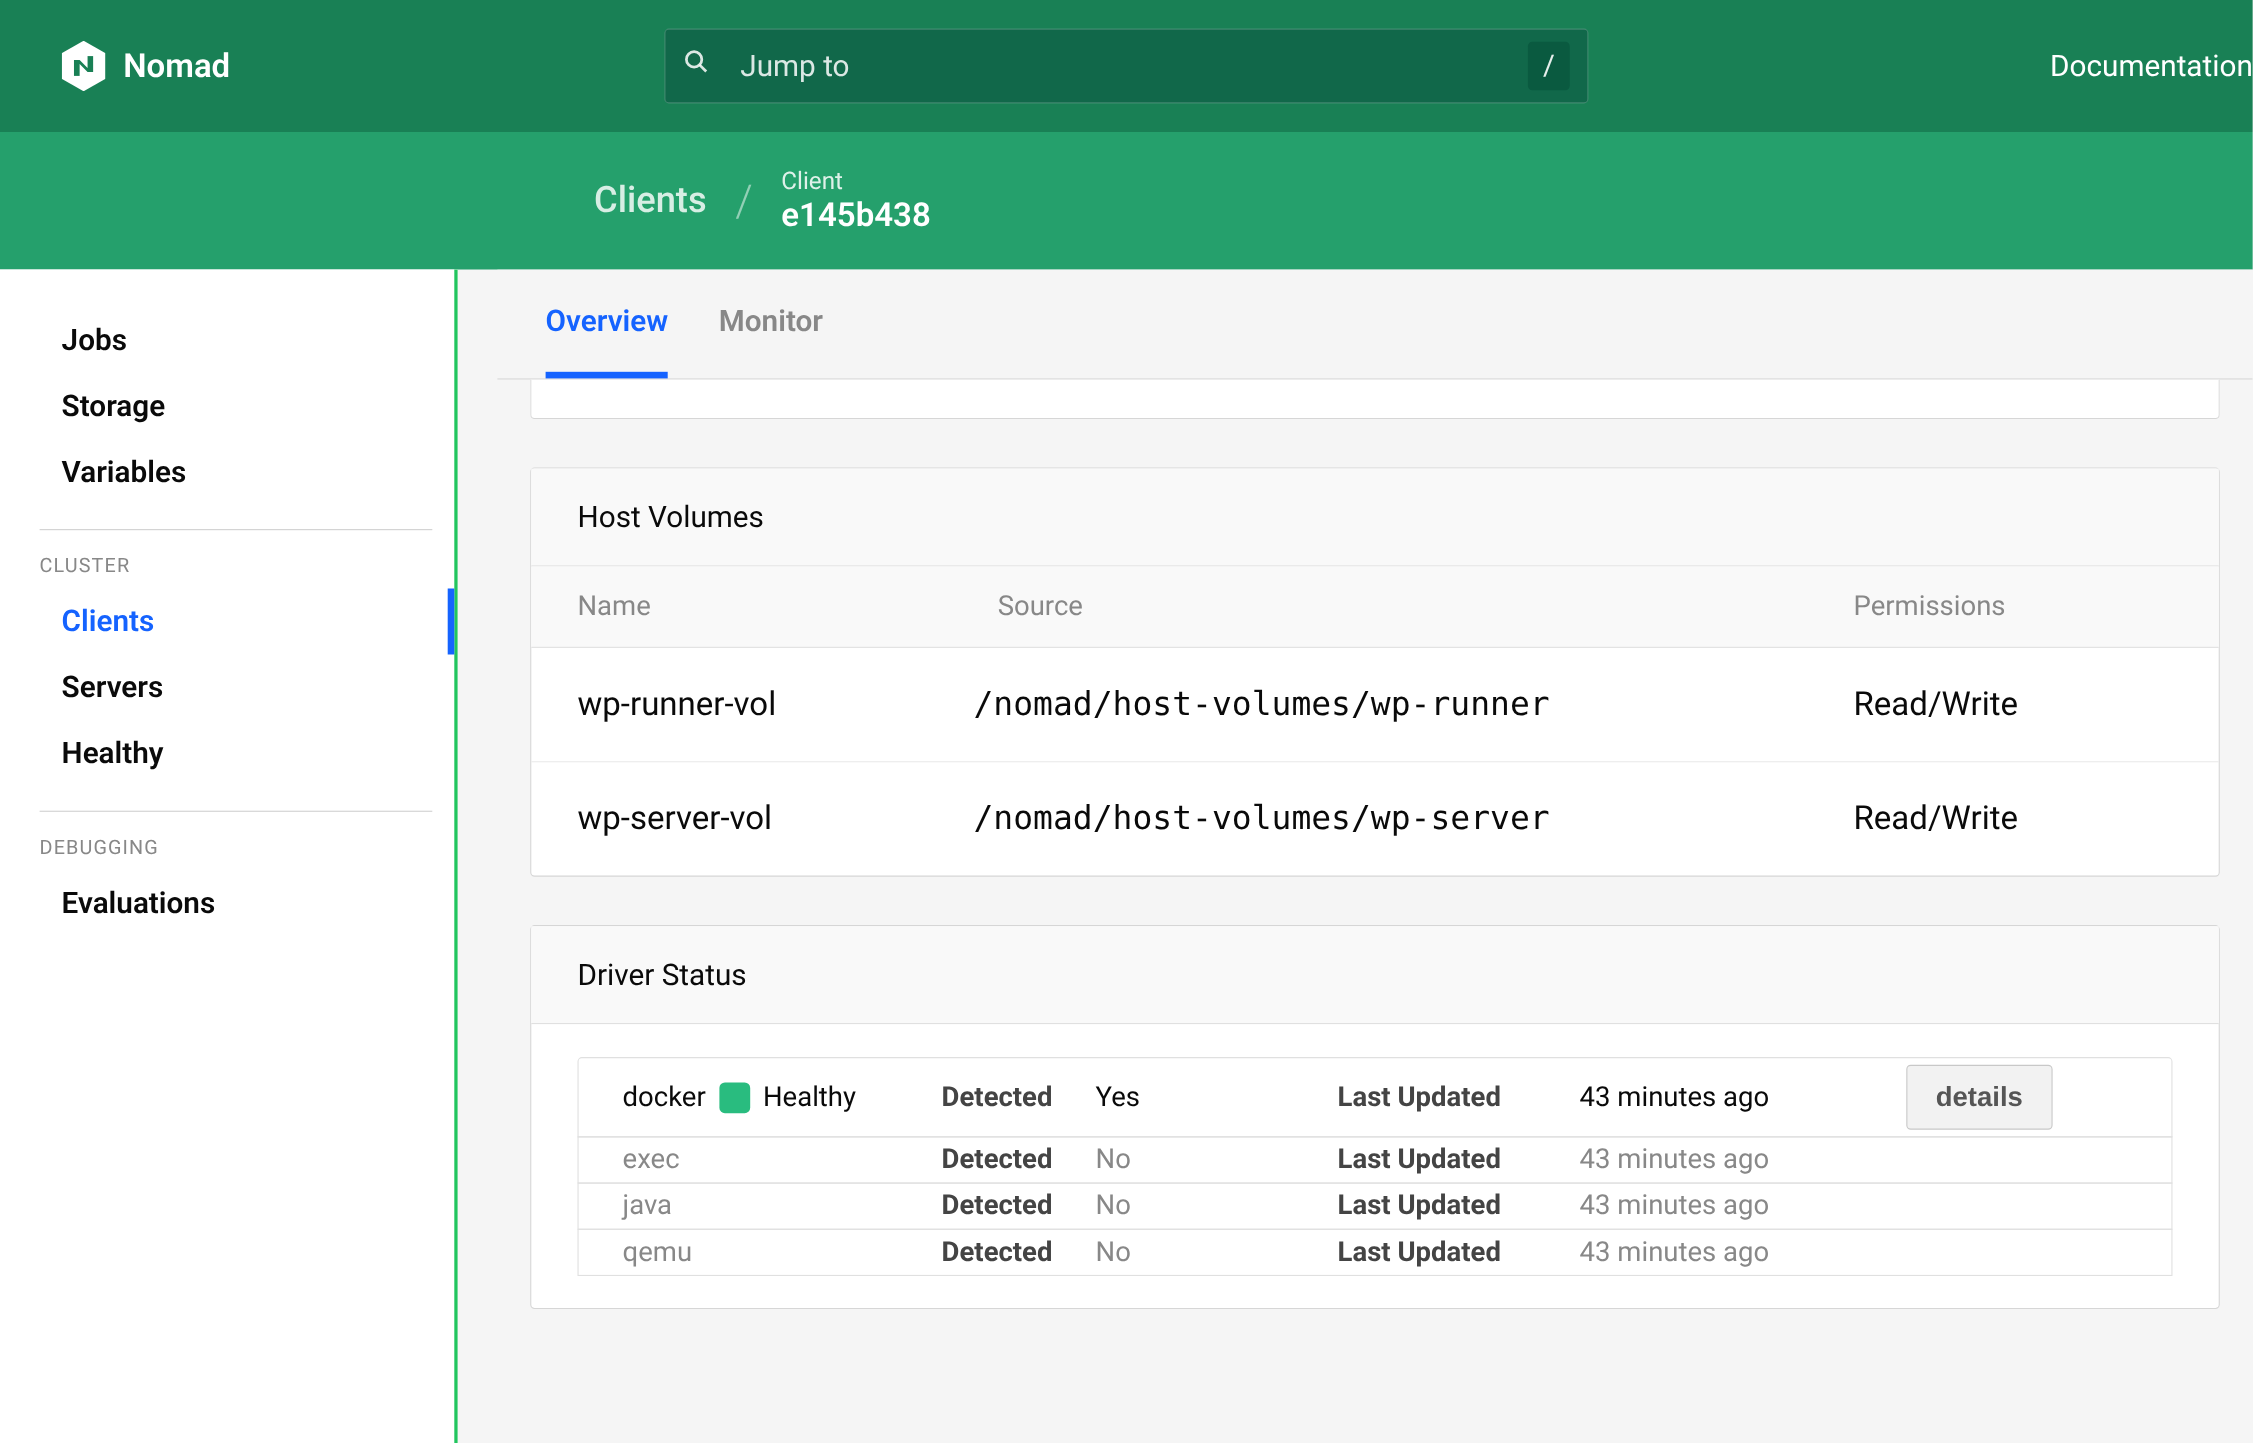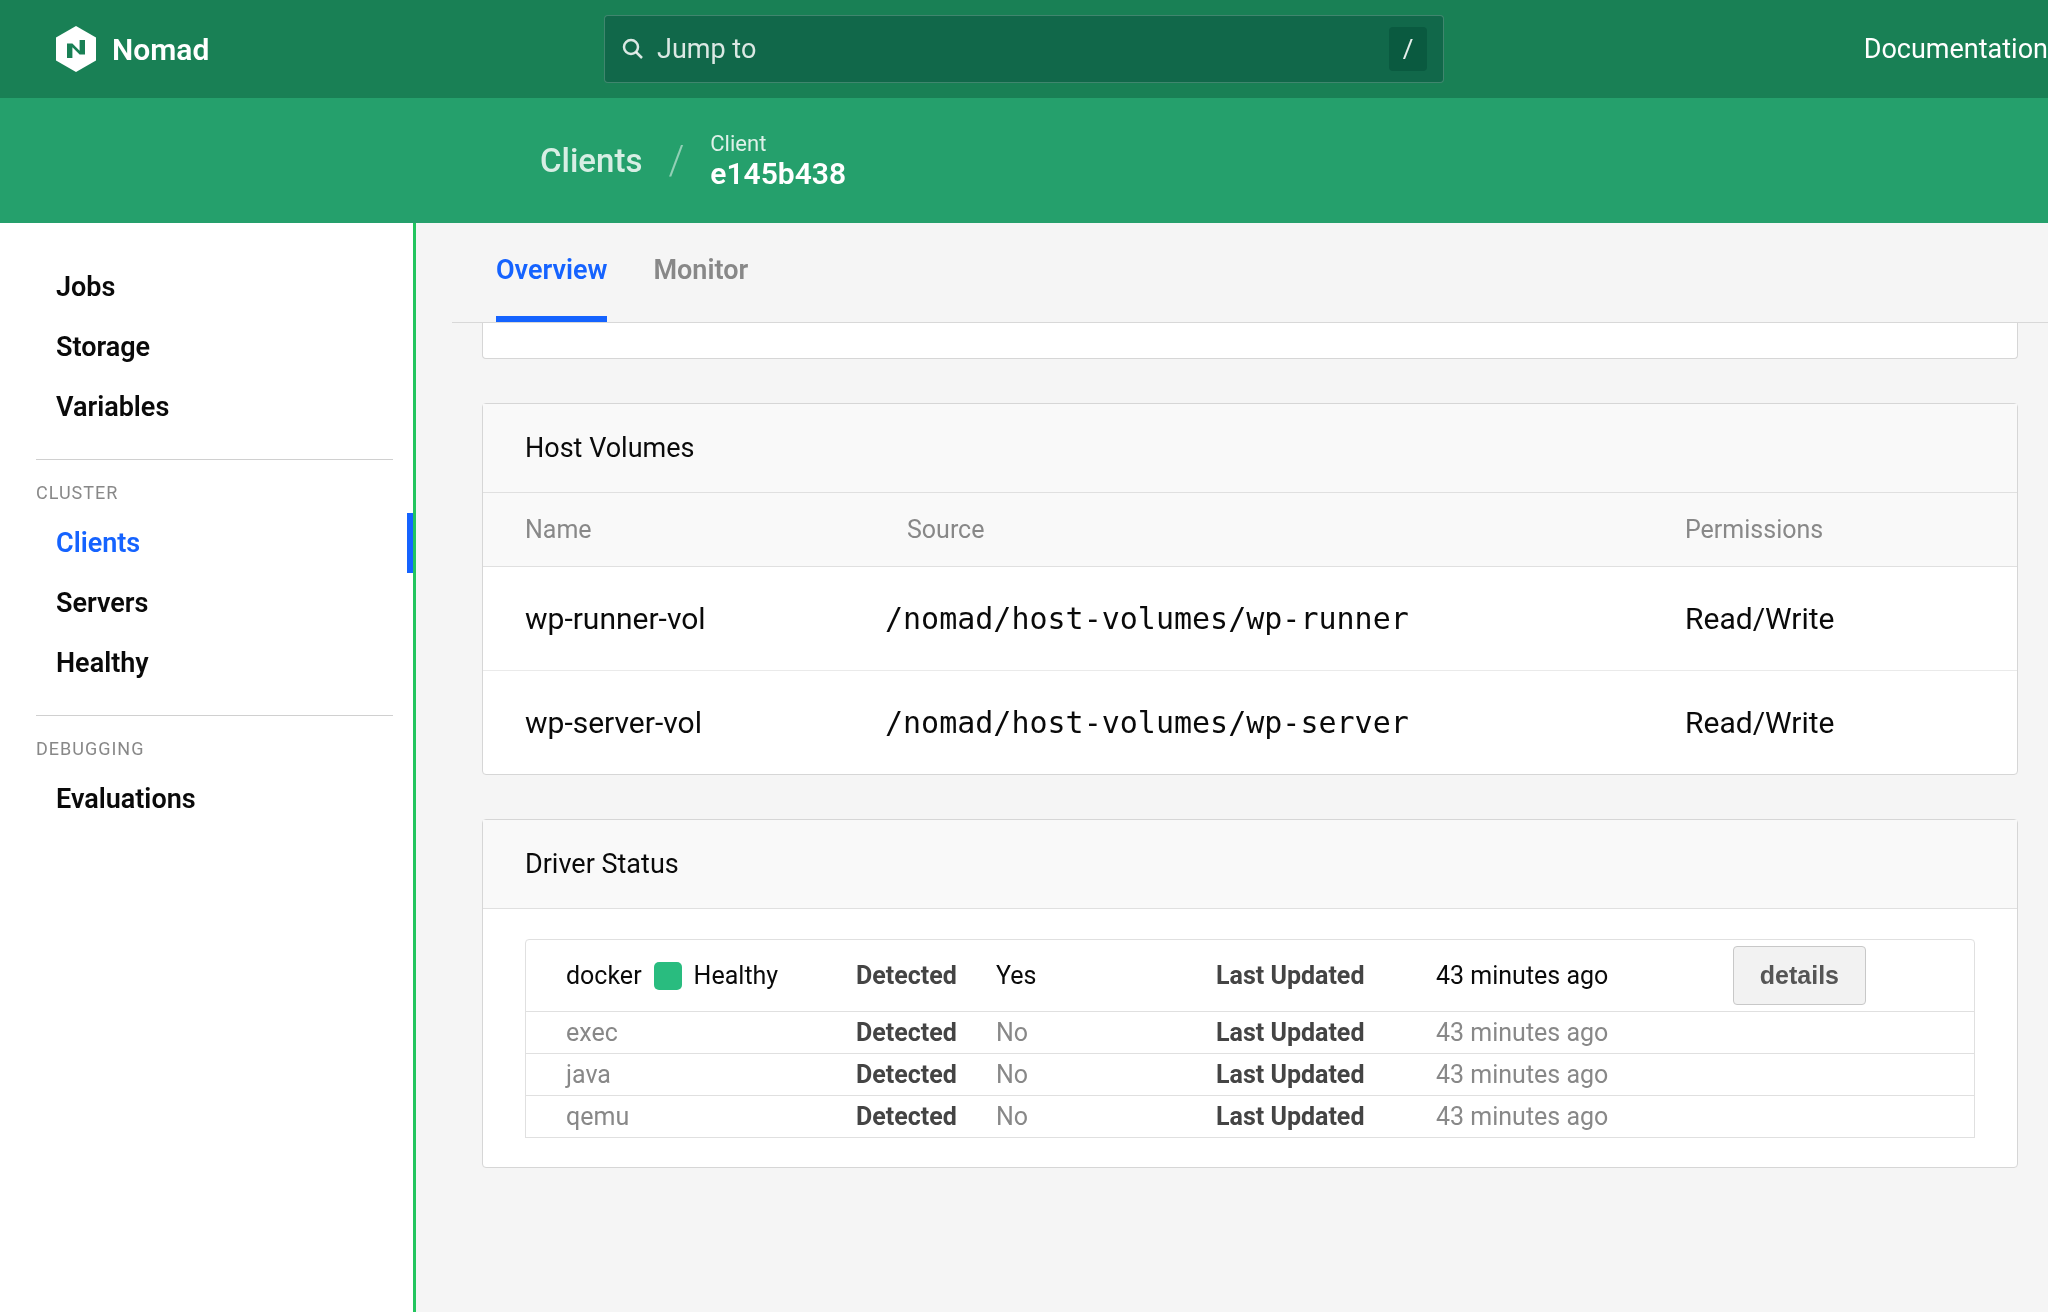--- a/index.html
+++ b/index.html
@@ -7,21 +7,21 @@
   font-family: -apple-system, BlinkMacSystemFont, "Segoe UI", Roboto, sans-serif;
   background: #f5f5f5;
   color: #0a0a0a;
   width: 2048px;
   height: 1312px;
   overflow: hidden;
 }
 
 .topbar {
   background: #198055;
-  height: 98px;
+  height: 120px;
   display: flex;
   align-items: center;
   padding: 0 56px;
   position: relative;
 }
 .logo-wrap {
   display: flex;
   align-items: center;
   gap: 16px;
 }
@@ -54,22 +54,21 @@
   background: #11684a;
   border: 1px solid rgba(255,255,255,0.2);
   border-radius: 4px;
   display: flex;
   align-items: center;
   padding: 0 16px;
   justify-content: space-between;
 }
 .search-left {
   display:flex;
-  align-items:center;
-  gap:12px;
+  gap:28px;
 }
 .search-icon {
   width: 24px;
   height: 24px;
   display:flex;align-items:center;justify-content:center;
 }
 .search-placeholder {
   color: rgba(255,255,255,0.85);
   font-size: 27px;
 }

